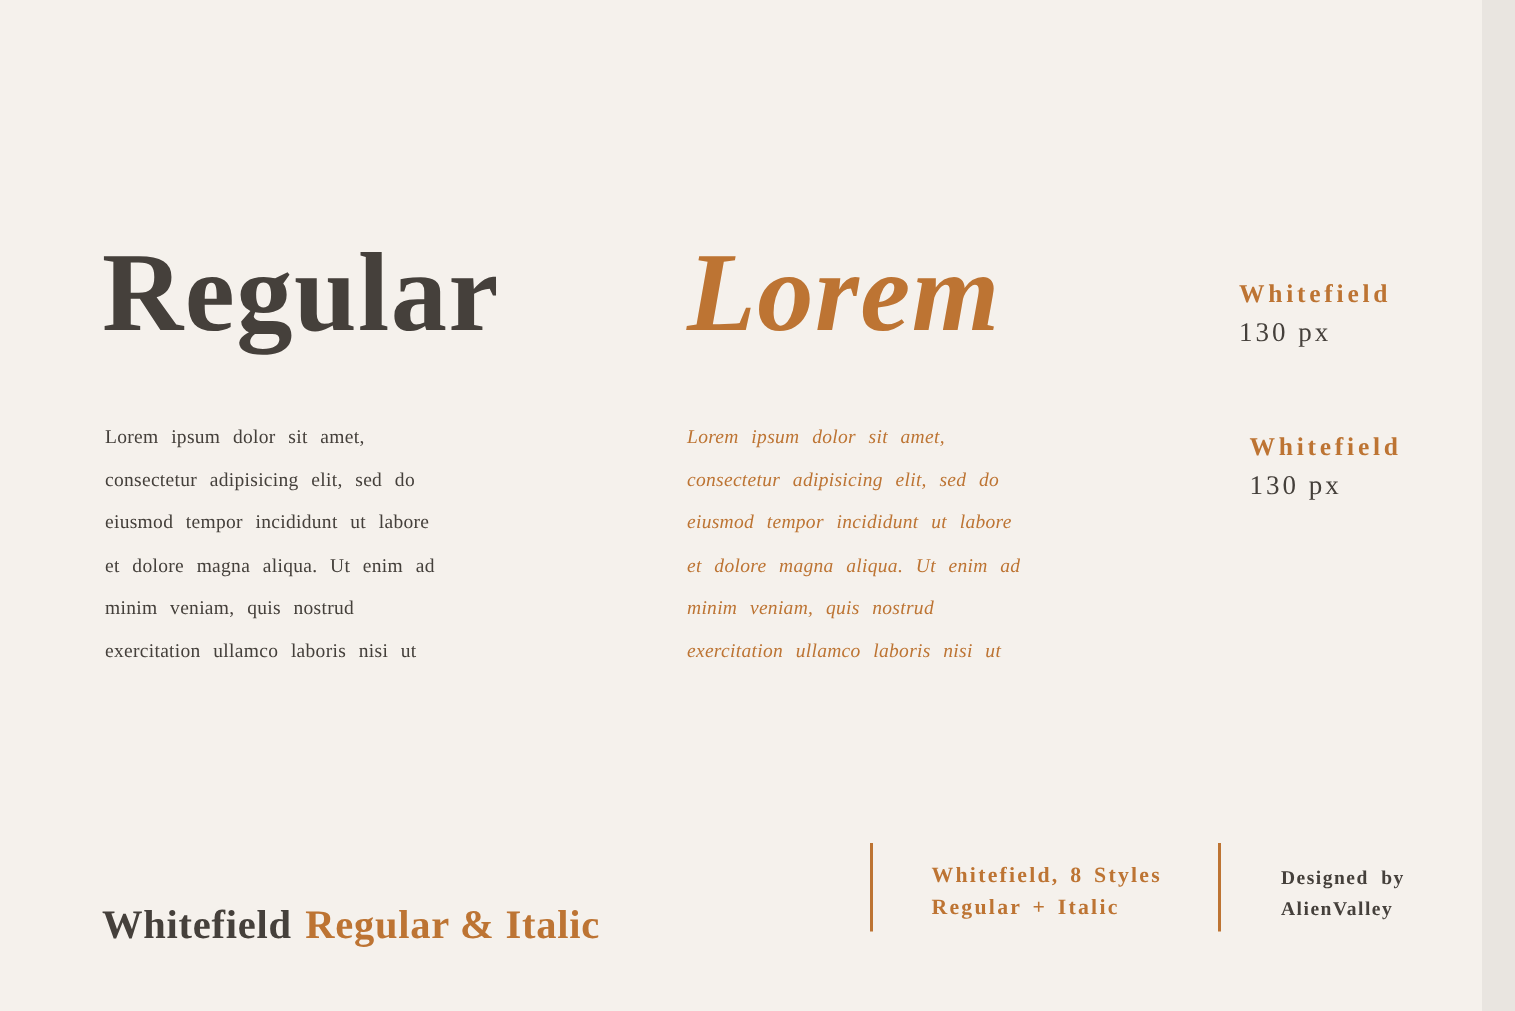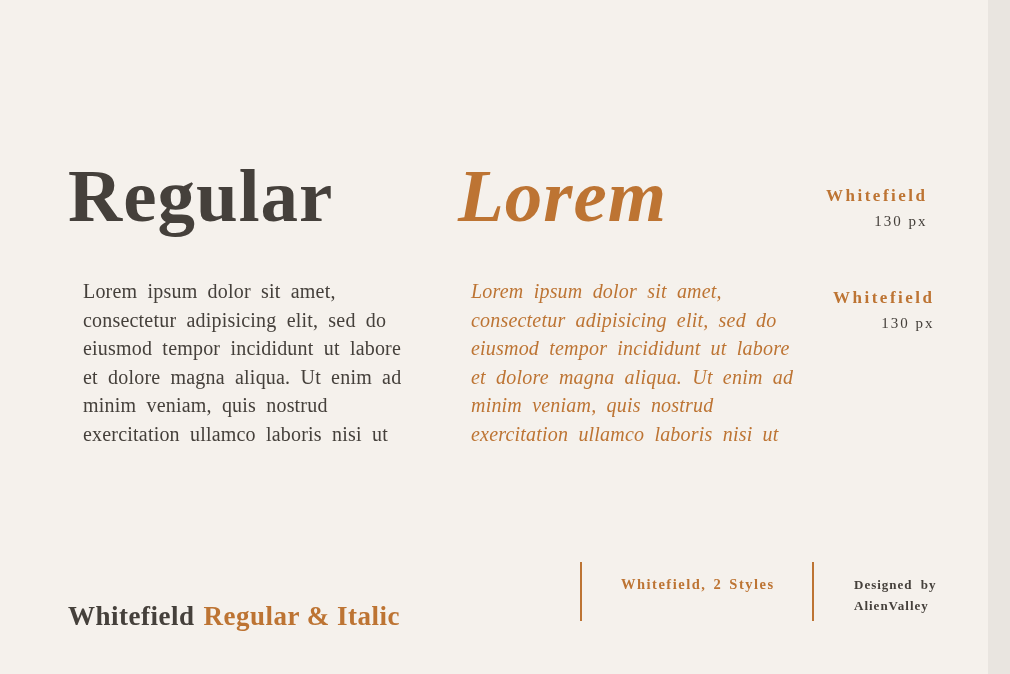--- a/index.html
+++ b/index.html
@@ -33,27 +33,26 @@
   .heading--italic {
     left: 458px;
     font-style: italic;
     color: var(--accent);
   }
 
   
   .para {
     position: absolute;
     top: 277px;
-    font-size: 20px;
+    font-size: 13px;
     line-height: 28.5px;
     color: var(--ink);
     letter-spacing: 0.2px;
     word-spacing: 5px;
     white-space: nowrap;
-    margin-left: 13px;
   }
   .para--regular { left: 70px; }
   .para--italic {
     left: 458px;
     font-style: italic;
     color: var(--accent);
   }
 
   
   .size-label { position: absolute; }
@@ -61,25 +60,24 @@
   .size-label--2 { left: 833px; top: 289px; }
   .size-label .font-name {
     font-size: 17px;
     line-height: 17px;
     font-weight: 700;
     letter-spacing: 2.5px;
     color: var(--accent);
     margin-bottom: 10px;
   }
   .size-label .px-size {
-    font-size: 15px;
+    font-size: 18px;
     line-height: 15px;
     letter-spacing: 2px;
     color: var(--ink);
-    text-align: right;
   }
 
   
   .footer-left {
     position: absolute;
     left: 68px;
     top: 601px;
     font-size: 27px;
     line-height: 30px;
     font-weight: 600;
@@ -158,21 +156,22 @@
     <div class="px-size">130 px</div>
   </div>
 
   <div class="footer-left">
     <span>Whitefield</span><span class="accent">Regular &amp; Italic</span>
   </div>
 
   <div class="vline vline--1"></div>
 
   <div class="footer-center">
-    <div>Whitefield, 2 Styles</div>
+    <div>Whitefield, 8 Styles</div>
+    <div>Regular + Italic</div>
   </div>
 
   <div class="vline vline--2"></div>
 
   <div class="footer-right">
     <div>Designed by</div>
     <div>AlienValley</div>
   </div>
 
 </div>

